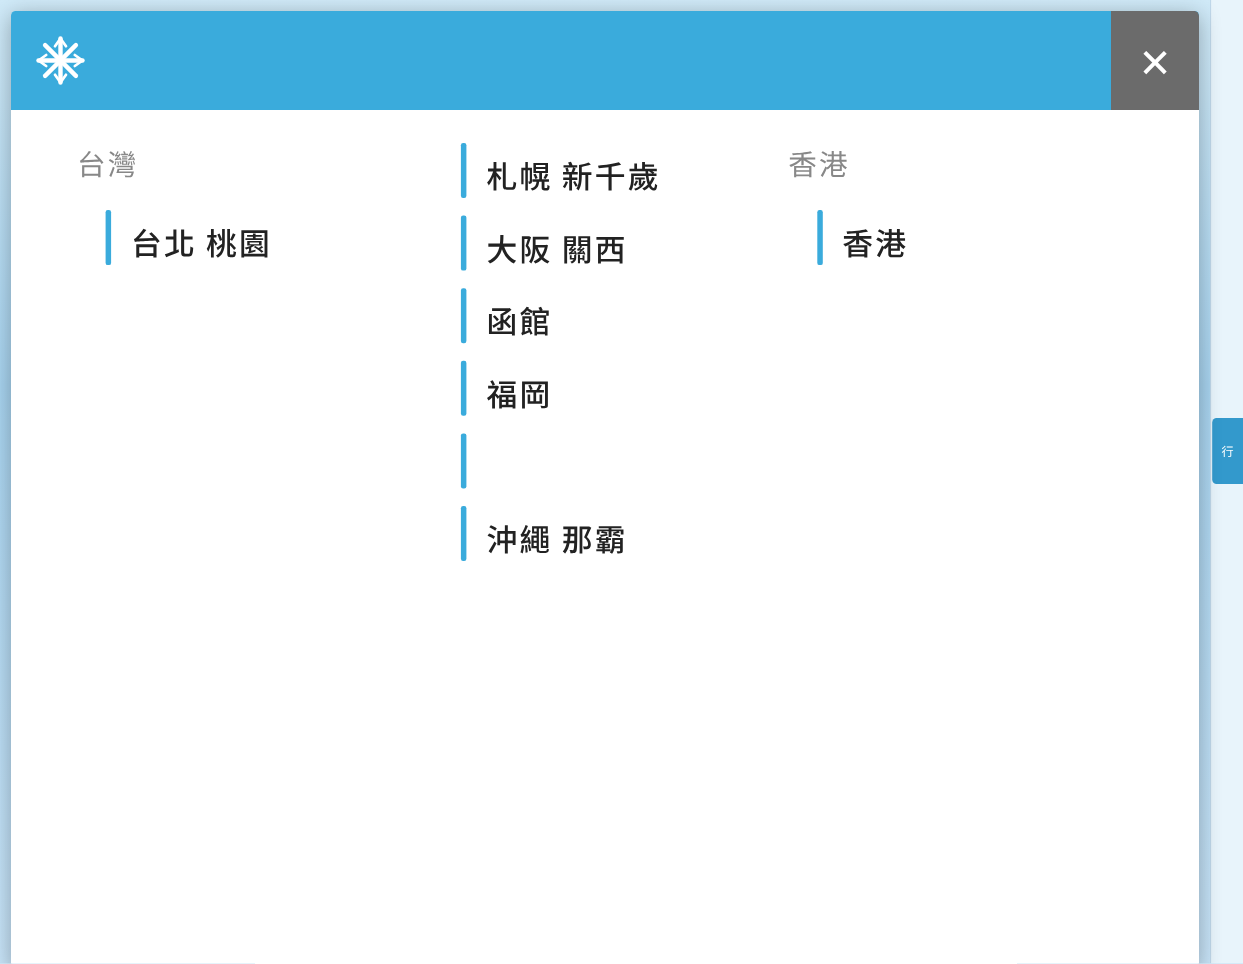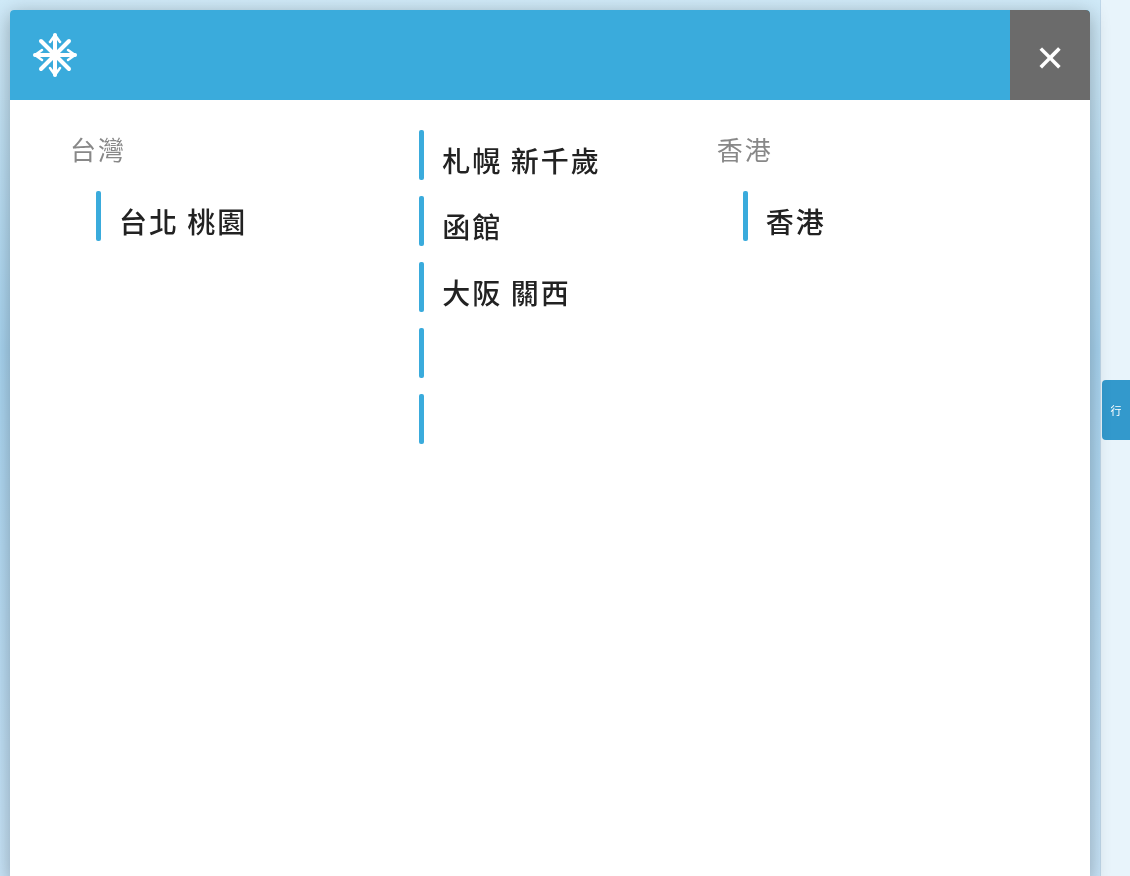--- a/index.html
+++ b/index.html
@@ -231,31 +231,36 @@
         </ul>
       </div>
       <div class="region-column">
         <ul class="city-list">
           <li class="city-item">
             <div class="city-bar"></div>
             <span class="city-name">札幌 新千歲</span>
           </li>
           <li class="city-item">
             <div class="city-bar"></div>
+            <span class="city-name">大阪 關西</span>
+          </li>
+          <li class="city-item">
+            <div class="city-bar"></div>
             <span class="city-name">函館</span>
           </li>
           <li class="city-item">
             <div class="city-bar"></div>
-            <span class="city-name">大阪 關西</span>
-          </li>
-          <li class="city-item">
-            <div class="city-bar"></div>
-          </li>
-          <li class="city-item">
-            <div class="city-bar"></div>
+            <span class="city-name">福岡</span>
+          </li>
+          <li class="city-item">
+            <div class="city-bar"></div>
+          </li>
+          <li class="city-item">
+            <div class="city-bar"></div>
+            <span class="city-name">沖繩 那霸</span>
           </li>
         </ul>
       </div>
       <div class="region-column">
         <div class="region-header">香港</div>
         <ul class="city-list">
           <li class="city-item">
             <div class="city-bar"></div>
             <span class="city-name">香港</span>
           </li>

